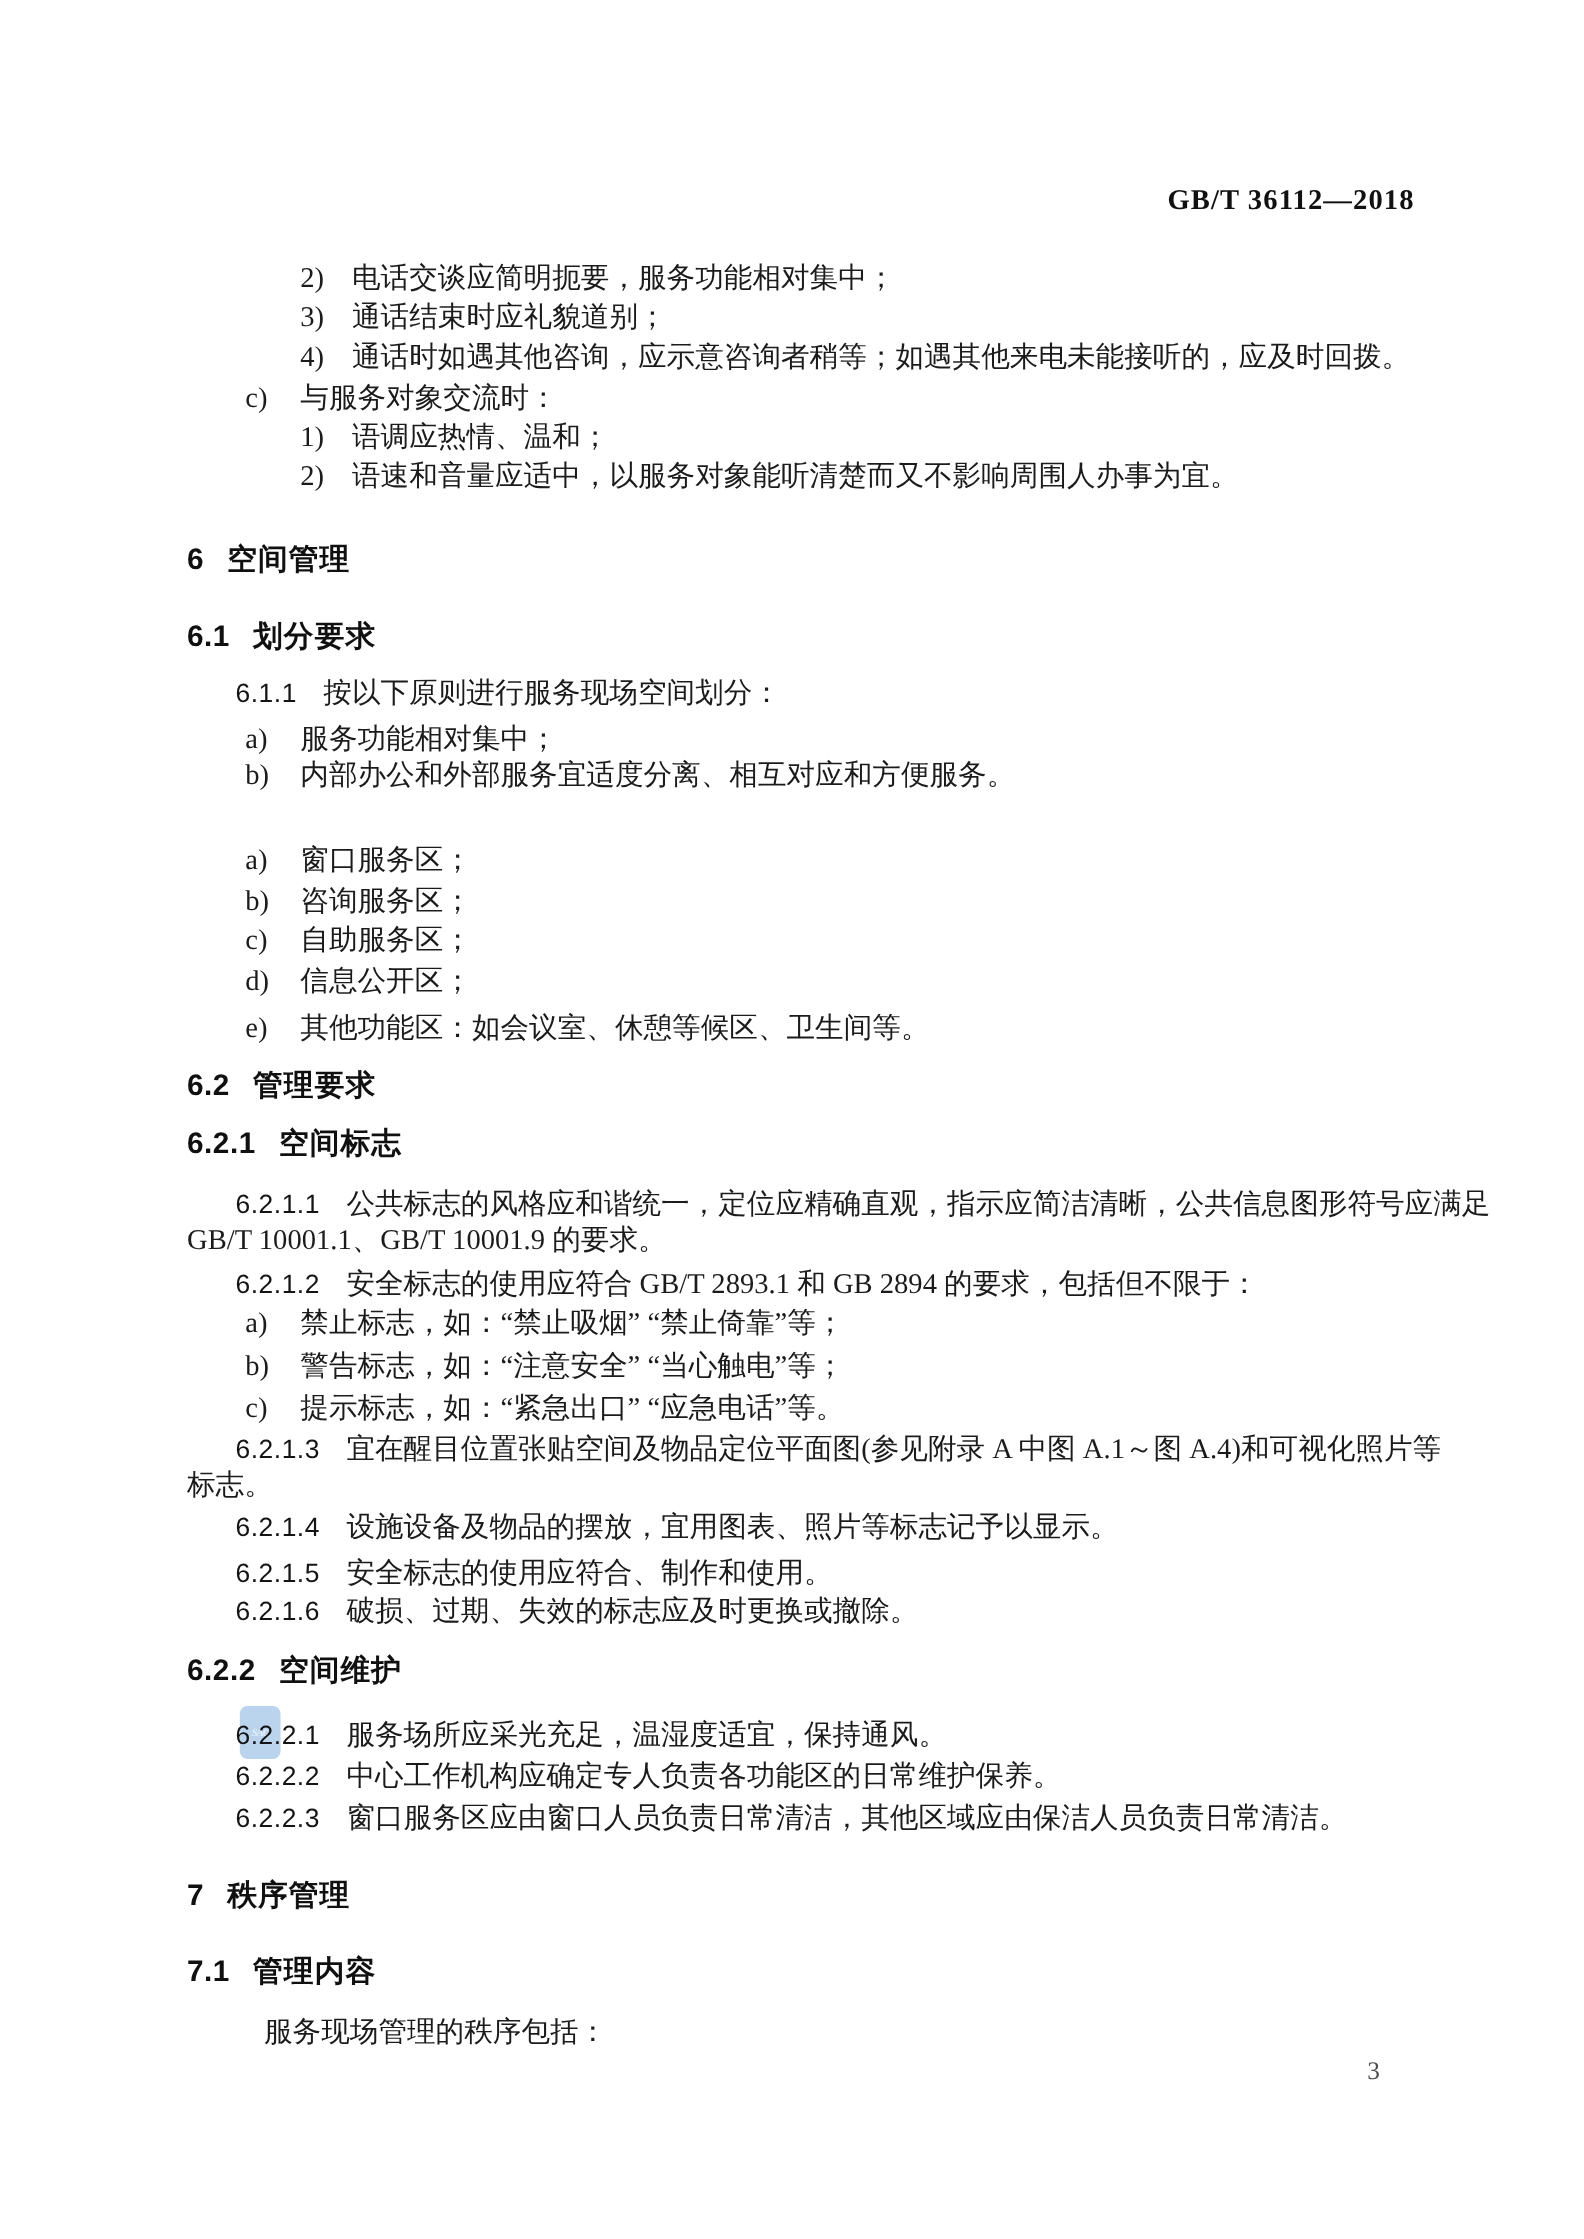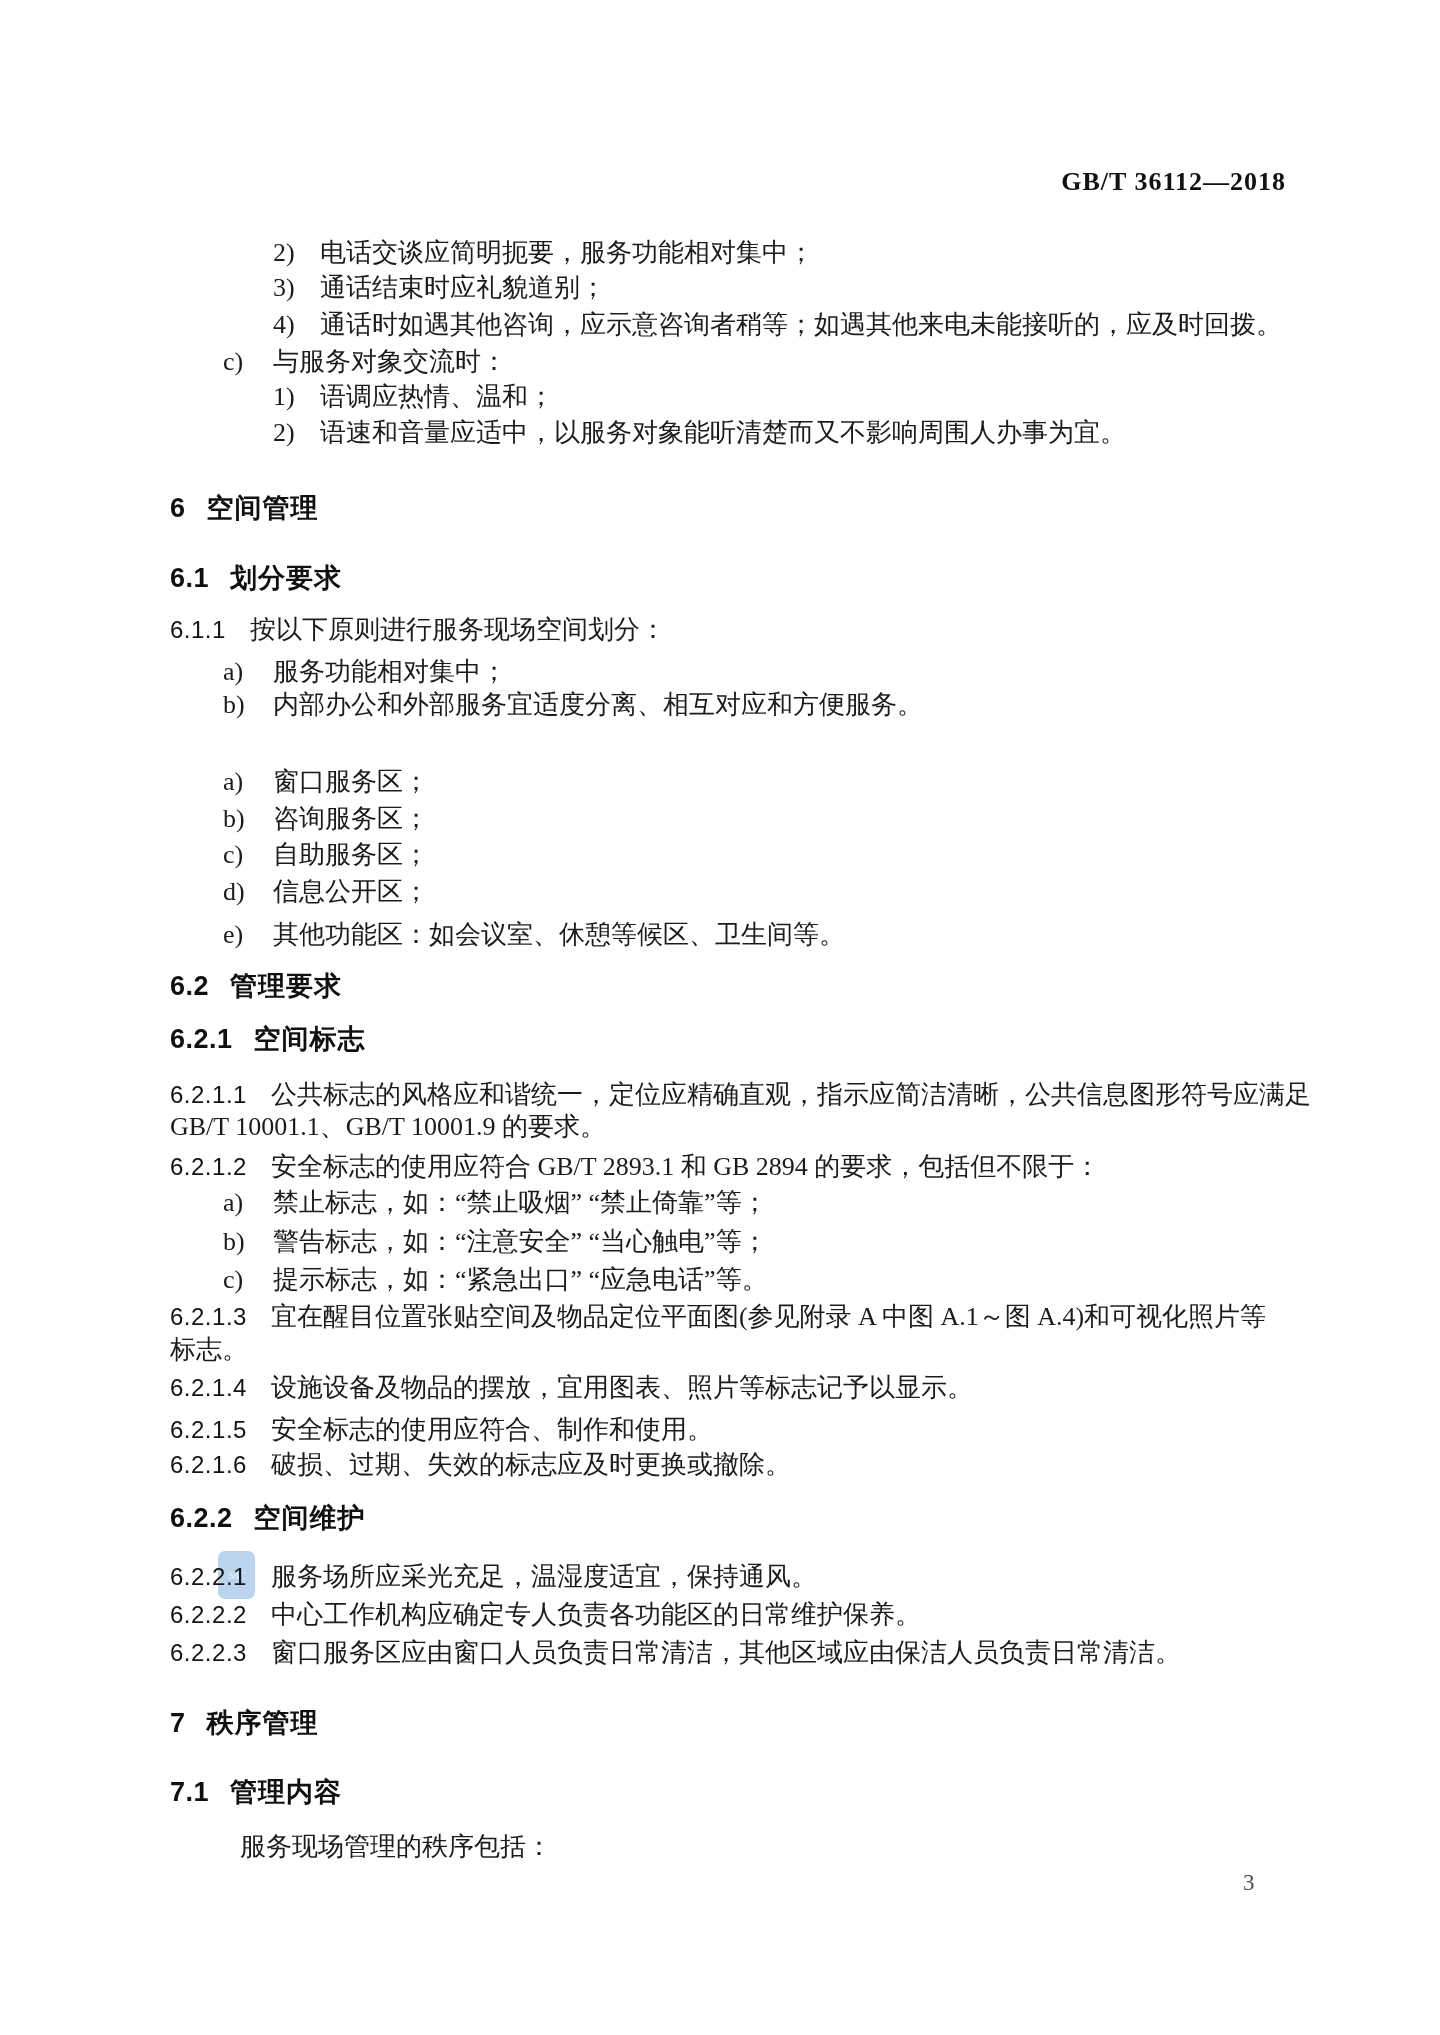--- a/index.html
+++ b/index.html
@@ -25,21 +25,21 @@
     z-index:2;
   }
   .clause{left:170px;}
   .cont{left:170px;}
   .letter-item{left:223px;}
   .num-item{left:273px;}
   .indent{left:240px;}
   .cnum{
     font-family:"Liberation Sans","DejaVu Sans",sans-serif;
     font-size:24px;letter-spacing:0.5px;
-    margin-right:24px;color:#141414;
+    margin-right:24px;color:#141414;margin-left:44px;
   }
   .lm{display:inline-block;width:50px;}
   .nm{display:inline-block;width:47px;}
   .h{
     font-family:"Liberation Sans","DejaVu Sans",sans-serif;
     font-weight:bold;font-size:27px;line-height:36px;
     color:#101010;left:170px;letter-spacing:1px;
   }
   .hnum{margin-right:21px;letter-spacing:0.5px;}
   .pageno{

